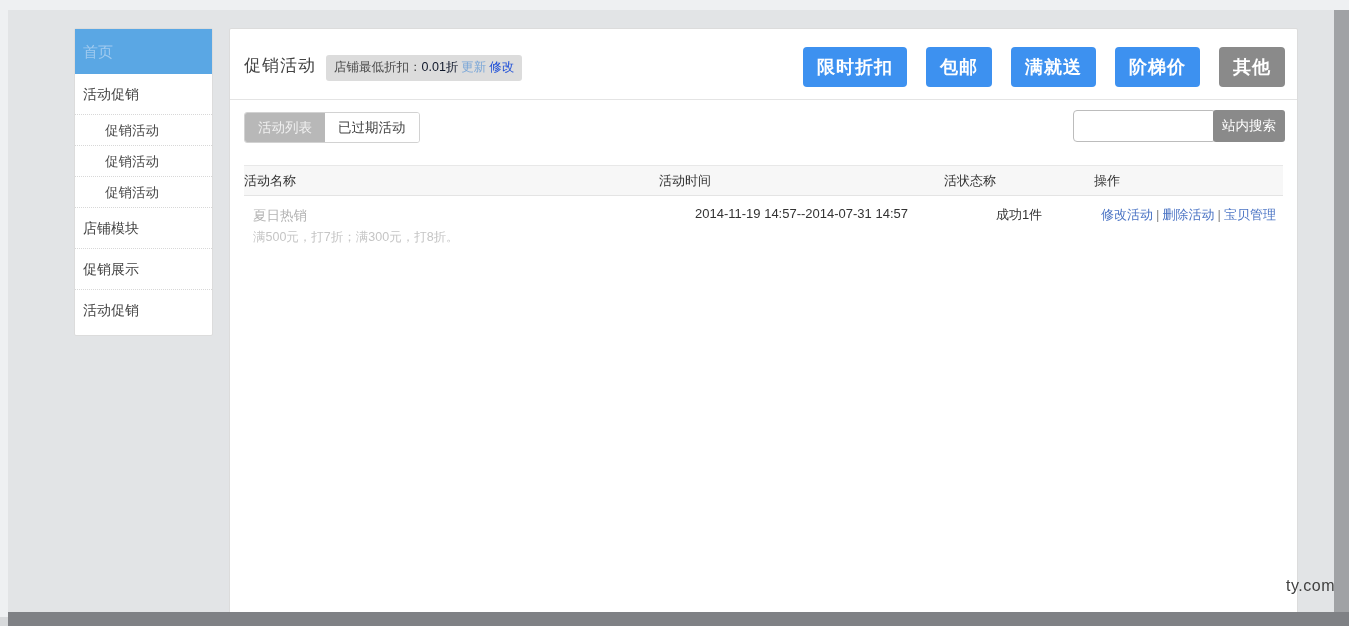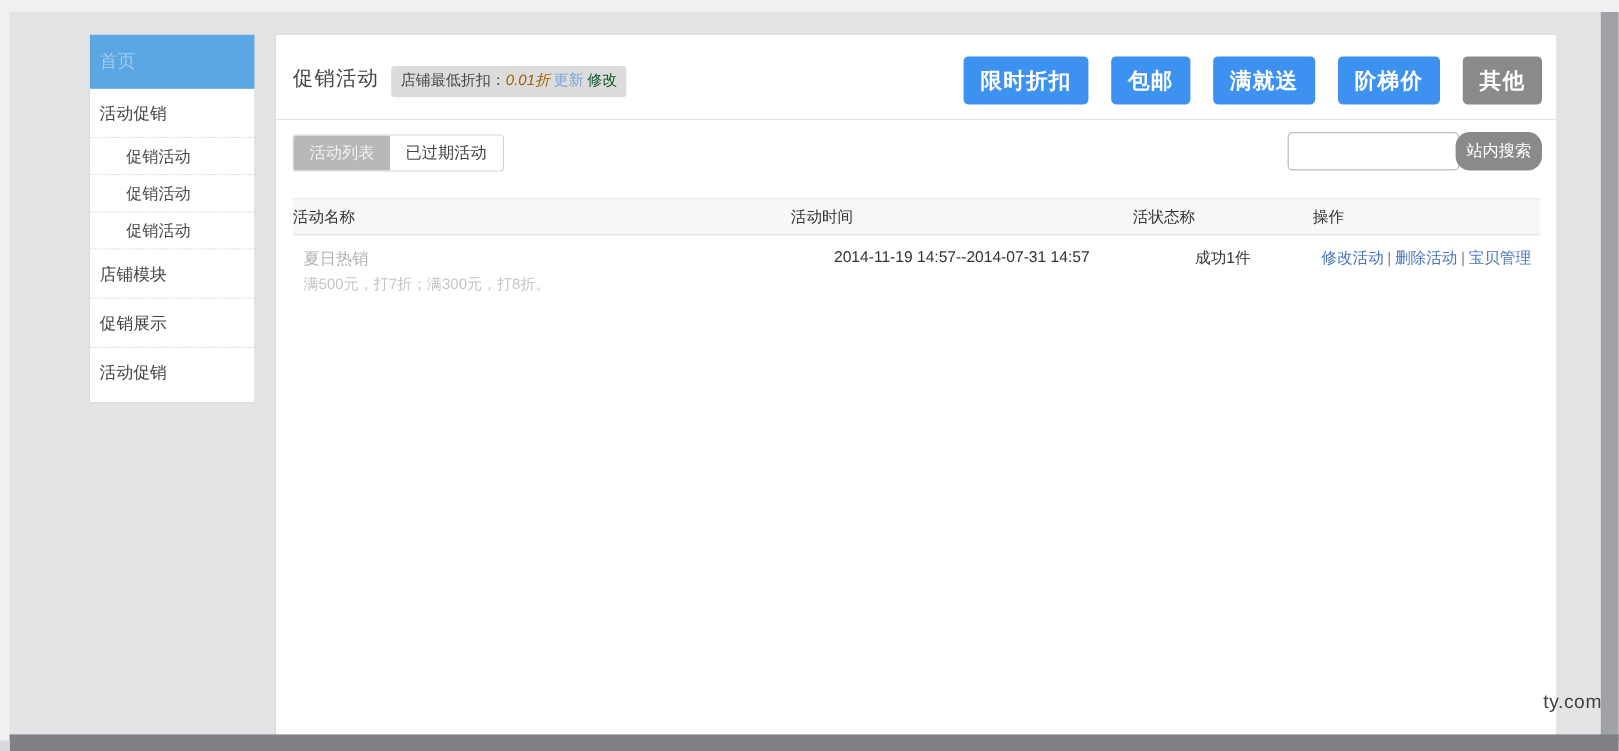--- a/index.html
+++ b/index.html
@@ -124,23 +124,23 @@
     position: absolute;
     left: 96px;
     top: 26px;
     background: #dcdcdc;
     border-radius: 3px;
     padding: 4px 8px 5px 8px;
     font-size: 12.5px;
     color: #4a4a4a;
     white-space: nowrap;
   }
-  #discount-badge .value { color: #a16207; font-style: italic; }
+  #discount-badge .value { color: #0f172a; }
   #discount-badge .link-update { color: #7ba7d8; margin-left: 3px; cursor: pointer; }
-  #discount-badge .link-modify { color: #14532d; margin-left: 3px; cursor: pointer; margin-top: 8px; }
+  #discount-badge .link-modify { color: #1d4ed8; margin-left: 3px; cursor: pointer; margin-top: 8px; }
 
   #header-buttons {
     position: absolute;
     right: 12px;
     top: 18px;
     display: flex;
     gap: 19px;
   }
   .hbtn {
     border: none;
@@ -201,21 +201,21 @@
     color: #333;
     outline: none;
     font-family: "Liberation Sans", "DejaVu Sans", sans-serif;
   }
   #search-button {
     position: absolute;
     right: 12px;
     top: 10px;
     background: #8a8a8a;
     border: none;
-    border-radius: 12px;
+    border-radius: 3px;
     color: #ffffff;
     font-size: 13.5px;
     height: 32px;
     padding: 0 9px;
     cursor: pointer;
     font-family: "Liberation Sans", "DejaVu Sans", sans-serif;
   }
 
   
   #activity-table {

